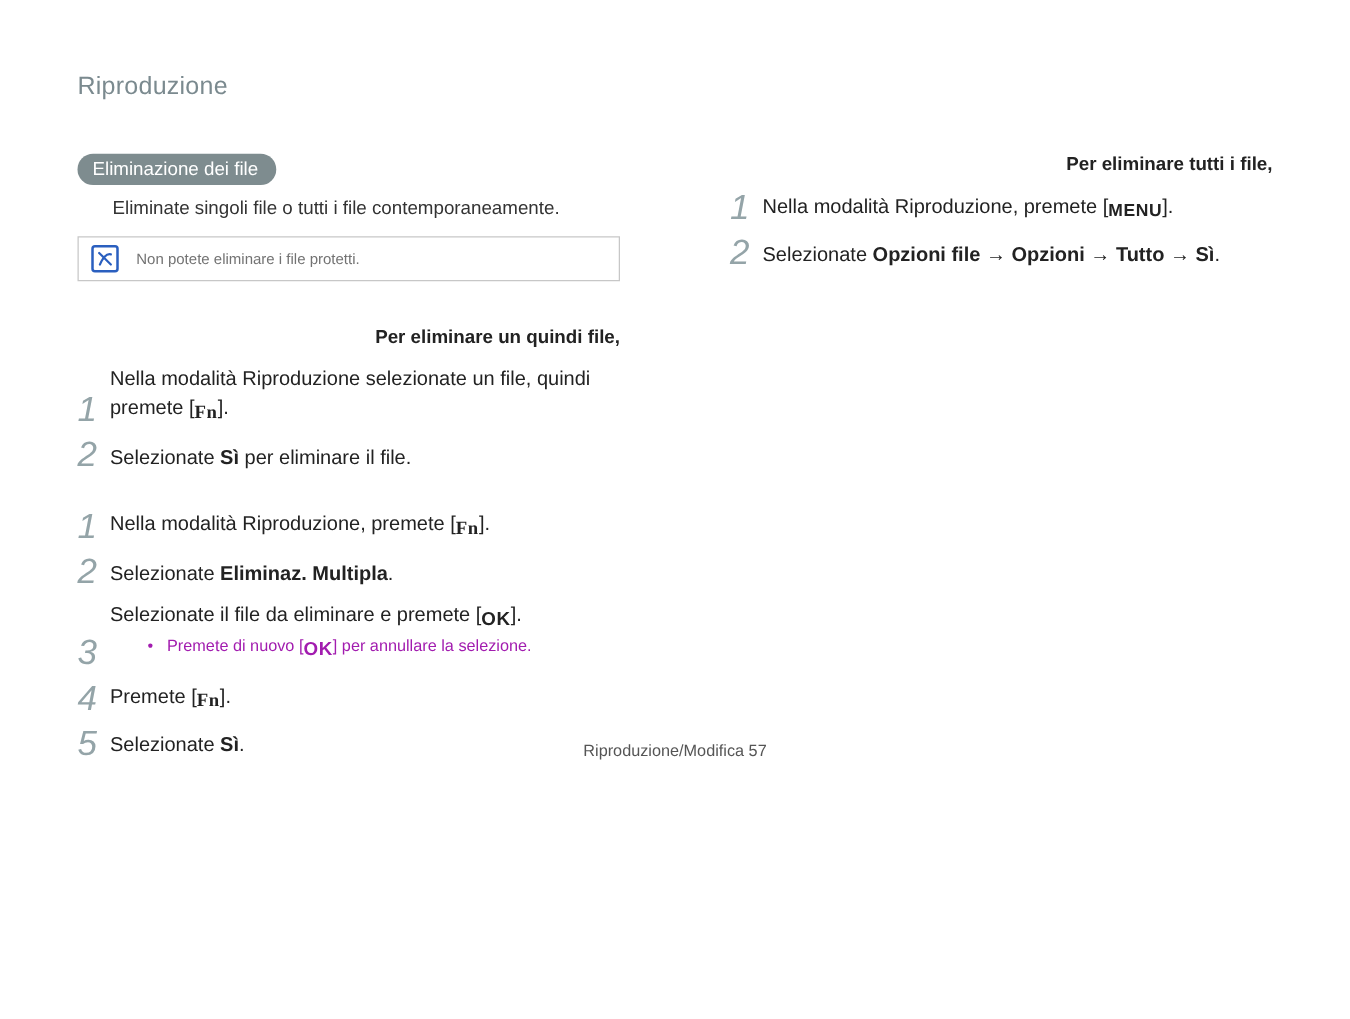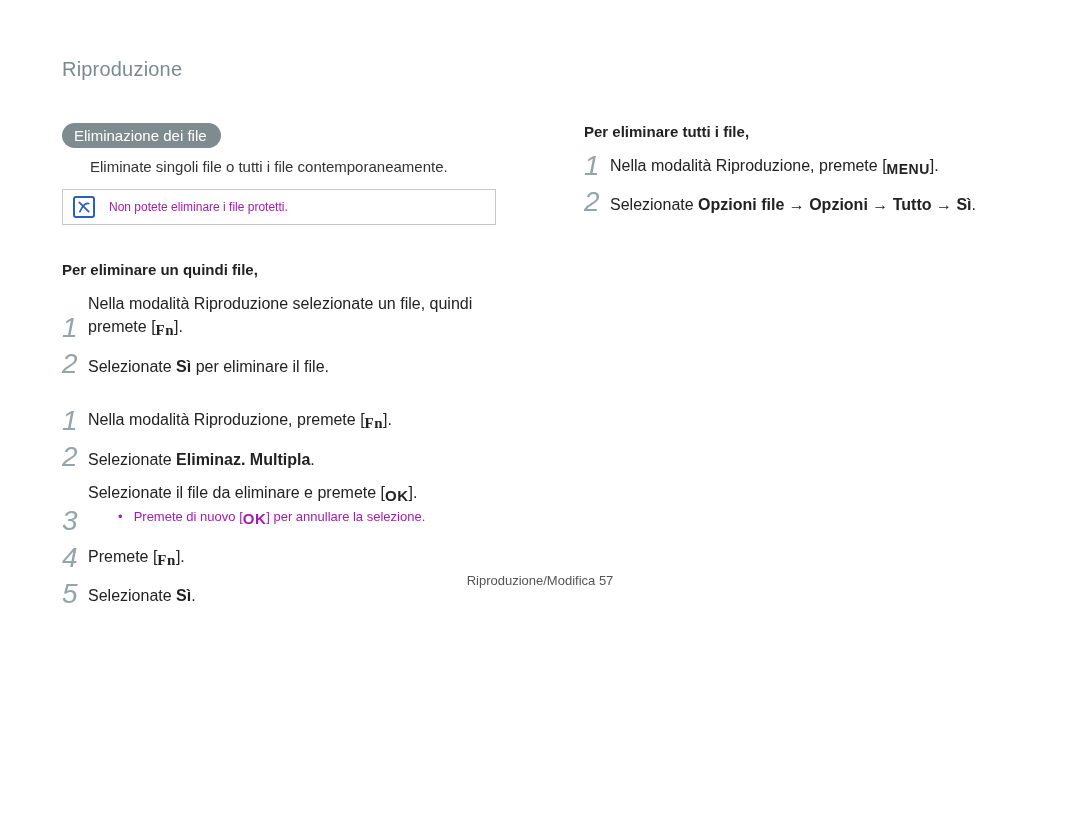--- a/index.html
+++ b/index.html
@@ -16,31 +16,31 @@
     padding: 4px 14px 4px 12px;
     border-radius: 999px;
     margin-bottom: 10px;
   }
   .intro { font-size: 15px; color: #333; margin-bottom: 14px; margin-left: 28px; }
   .notebox {
     border: 1px solid #c7c7c7;
     padding: 10px 12px 10px 46px;
     position: relative;
     font-size: 12px;
-    color: #a21caf;
+    color: #737373;
     margin-bottom: 36px;
     min-height: 34px;
   }
   .note-icon {
     position: absolute; left: 10px; top: 50%; transform: translateY(-50%);
     width: 22px; height: 22px; border: 2px solid #2a5fbf; border-radius: 3px;
     display: flex; align-items: center; justify-content: center;
   }
   .note-icon svg { width: 14px; height: 14px; }
-  .subhead { font-weight: bold; font-size: 15px; margin-bottom: 14px; }
+  .subhead { font-weight: bold; font-size: 15px; margin-bottom: 14px; text-align: right; }
   ol.steps { list-style: none; counter-reset: step; margin: 0 0 30px 0; }
   ol.steps > li { counter-increment: step; display: flex; align-items: flex-end; margin-bottom: 10px; }
   ol.steps > li::before {
     content: counter(step);
     font-size: 28px;
     font-style: italic;
     font-weight: 300;
     color: #94a4a8;
     width: 26px;
     flex-shrink: 0;
@@ -54,21 +54,21 @@
     vertical-align: -3px;
   }
   .keybox.fn::after { content: "Fn"; font-family: Georgia, serif; font-weight: bold; font-size: 15px; letter-spacing: 0.5px; }
   .keybox.ok::after { content: "OK"; font-family: Arial, sans-serif; font-weight: bold; font-size: 15px; letter-spacing: 0.5px; }
   .keybox.menu::after { content: "MENU"; font-family: Arial Black, Arial, sans-serif; font-weight: 900; font-size: 14px; letter-spacing: 0.5px; }
   .substep { font-size: 13px; color: #a21caf; margin-left: 30px; margin-top: 2px; margin-bottom: 8px; }
   .substep .bullet { display: inline-block; width: 12px; }
   .arrow { font-family: Arial, sans-serif; }
   .footer {
     position: absolute;
-    bottom: 48px;
+    bottom: 28px;
     left: 0; right: 0;
     text-align: center;
     font-size: 13px;
     color: #555;
   }
 </style>
 </head>
 <body>
 
 <div class="page">

